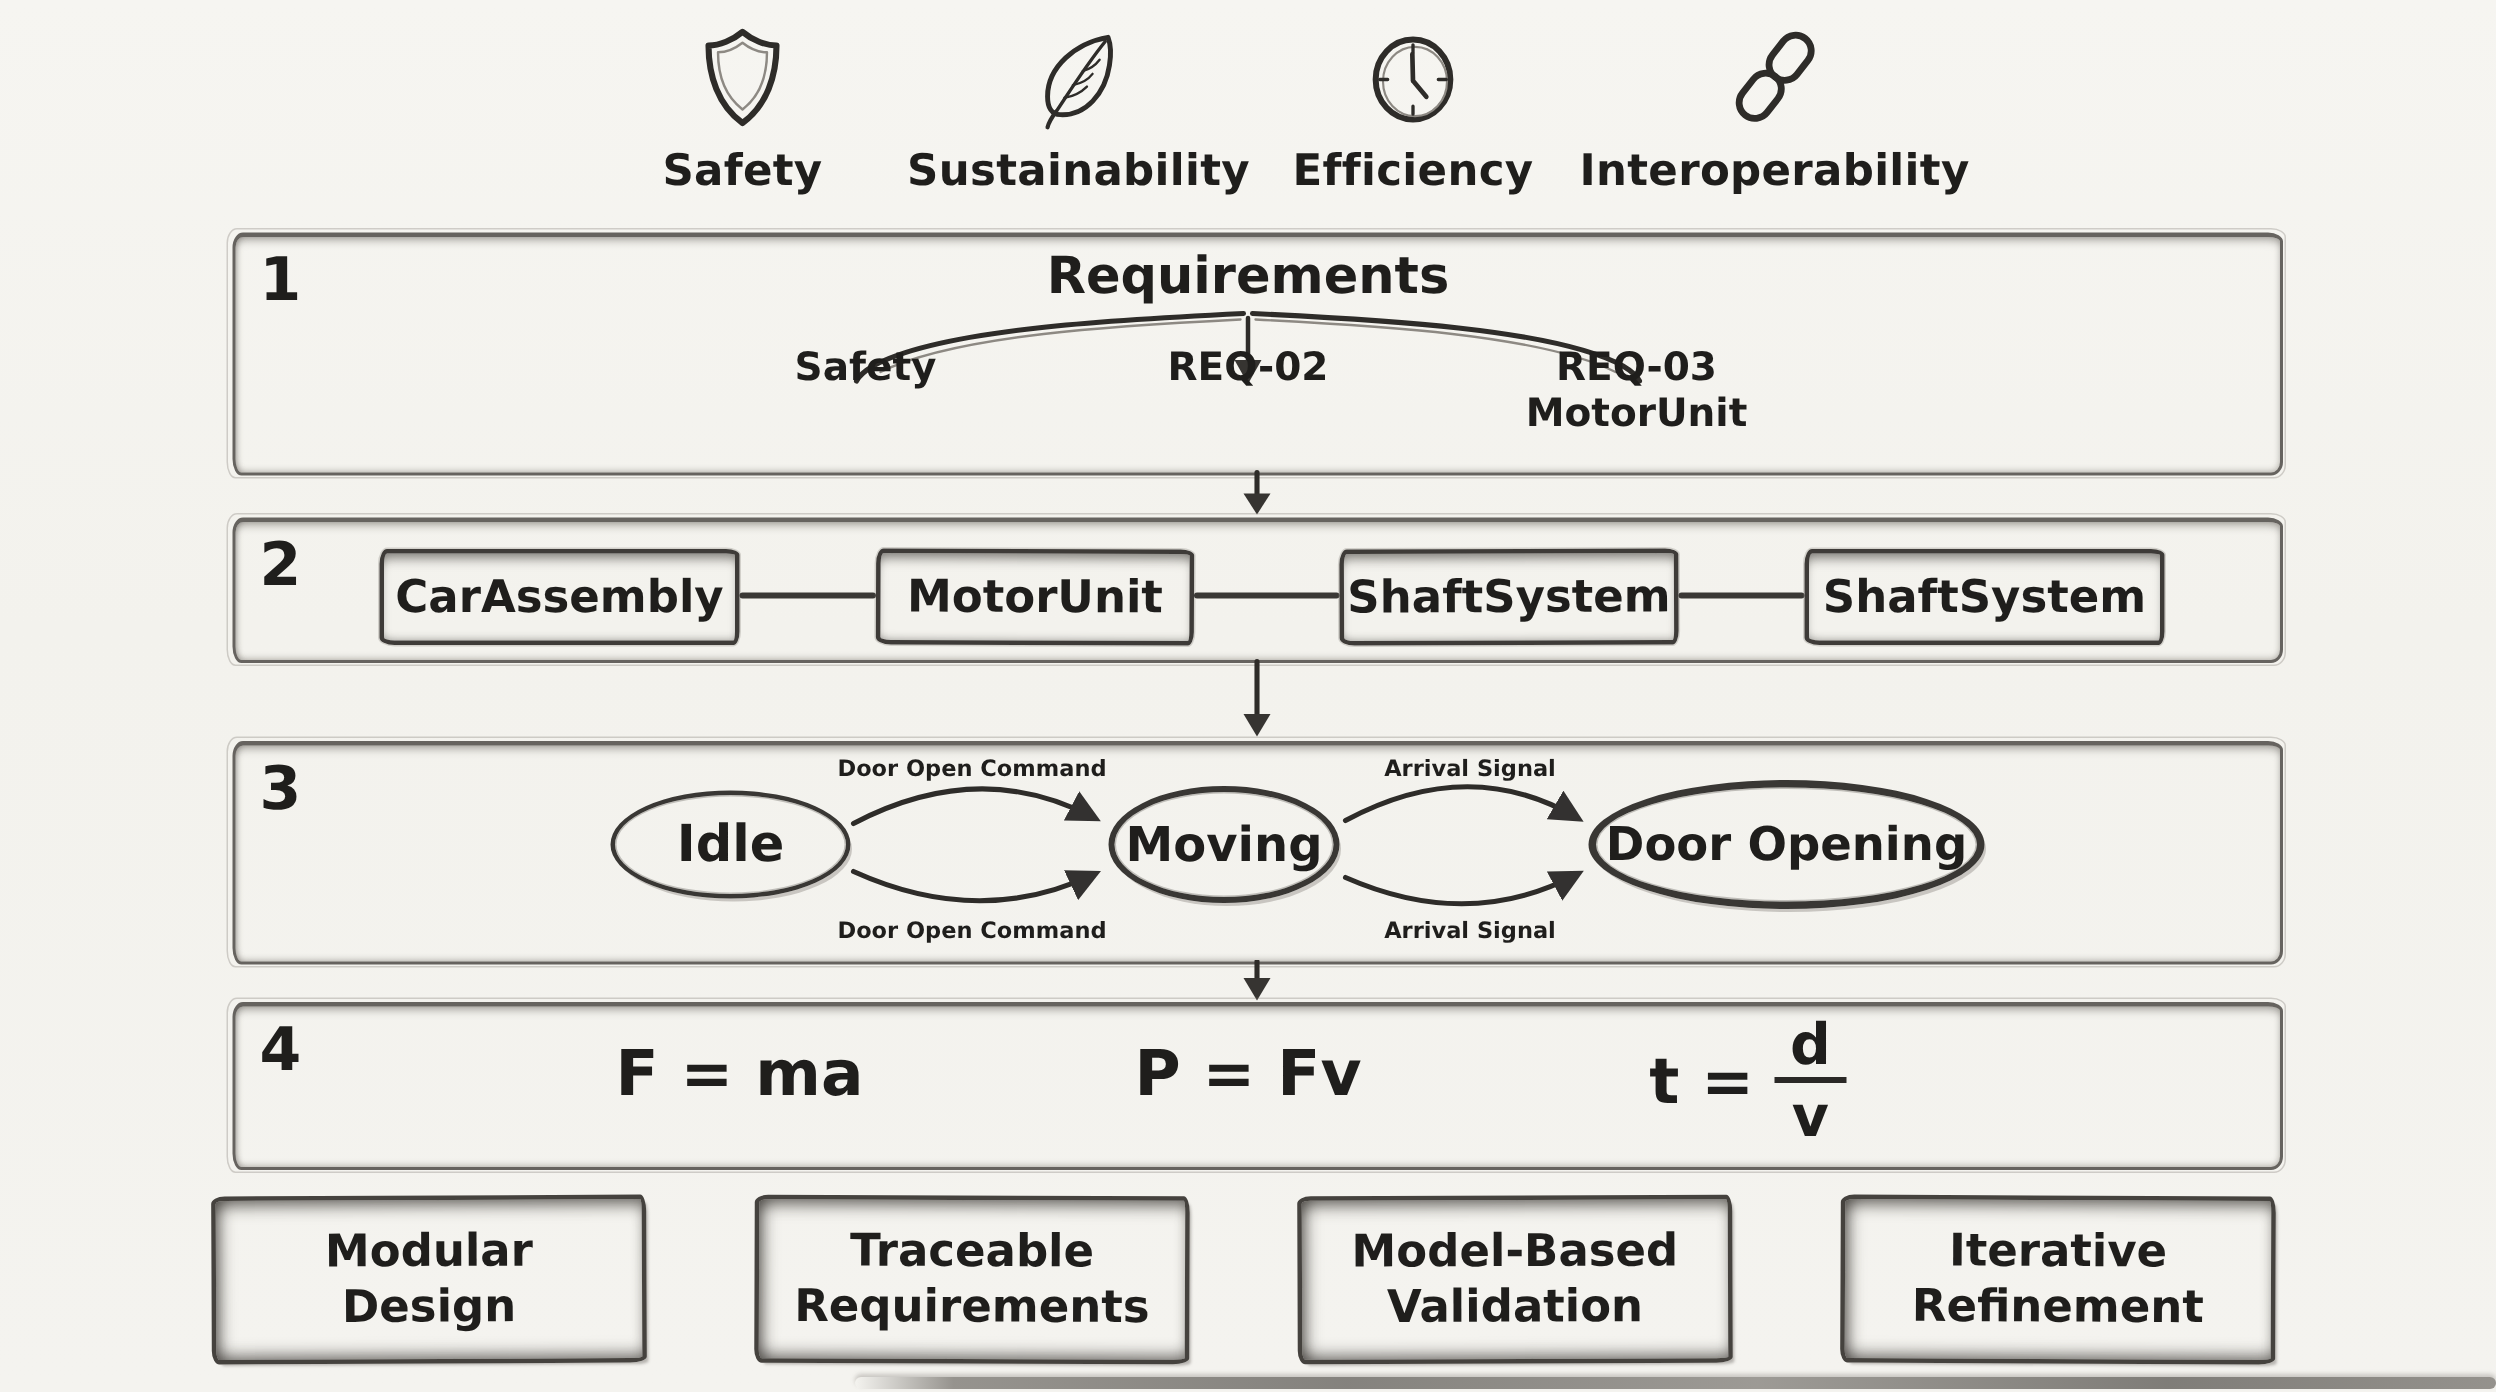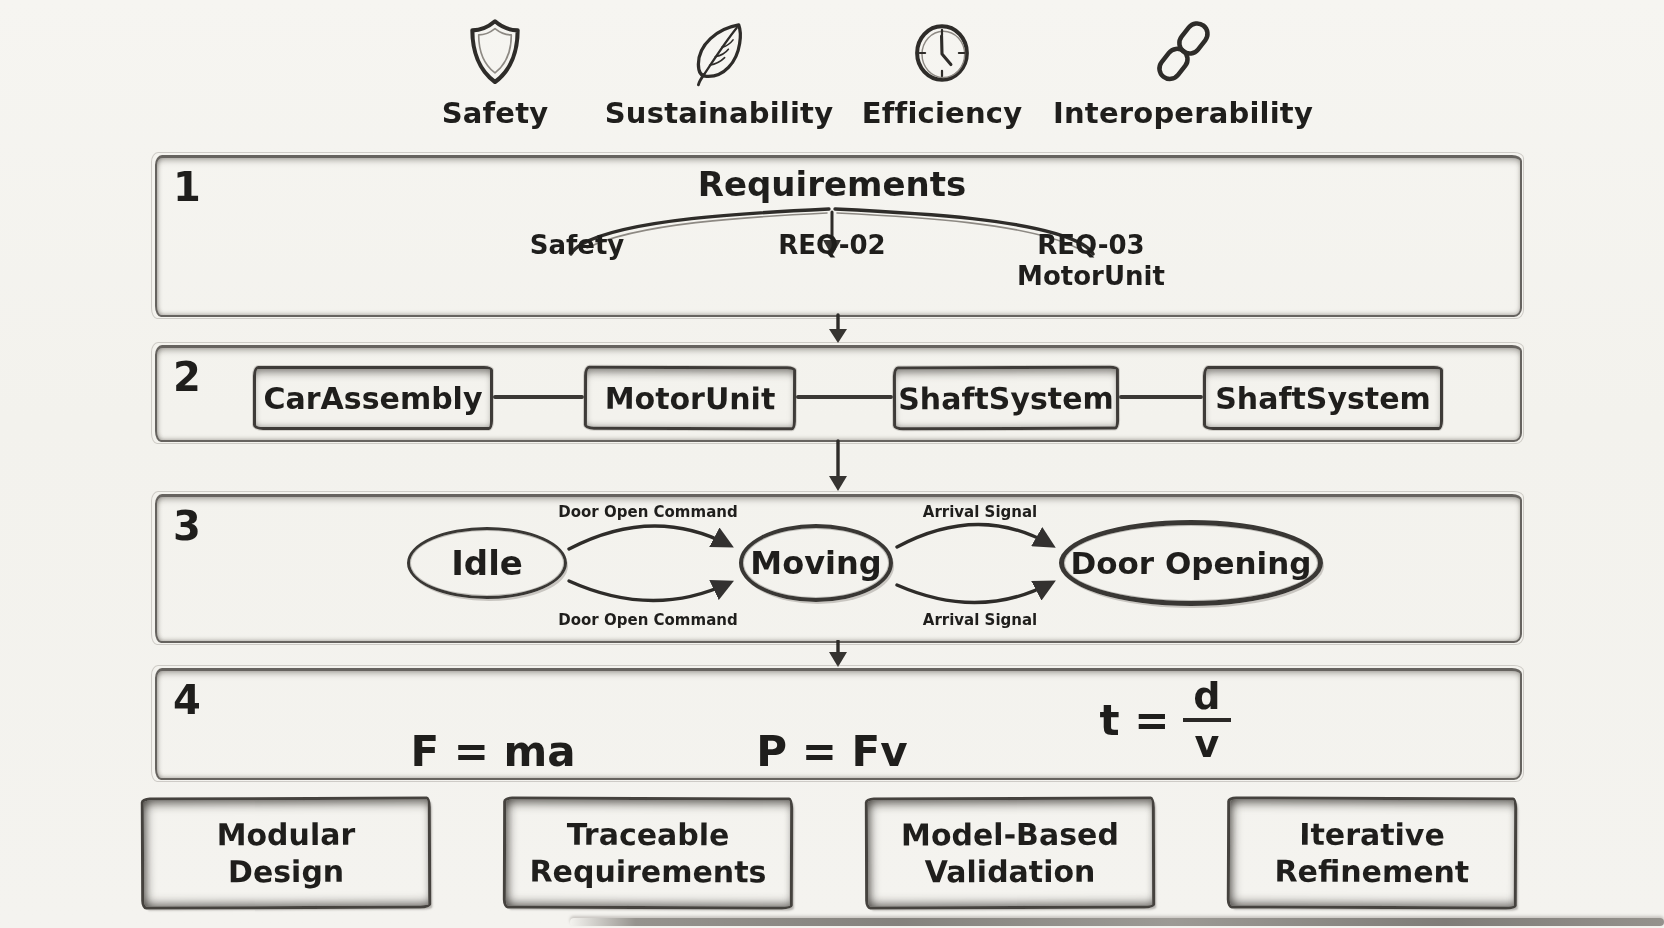--- a/index.html
+++ b/index.html
@@ -49,21 +49,21 @@
   .comp-connector{position:absolute;top:47px;height:4px;background:#3a3835;border-radius:2px;}
   
   .trans-label{position:absolute;width:290px;text-align:center;font-size:15px;font-weight:700;white-space:nowrap;}
   .state{
     position:absolute;box-sizing:border-box;border:4px solid #393734;border-radius:50%;
     display:flex;align-items:center;justify-content:center;font-weight:700;
     box-shadow:inset 0 0 0 1px rgba(95,91,85,.35),2px 3px 0 -1px rgba(120,115,109,.35);
   }
   .arcs{position:absolute;left:0;top:0;}
   
-  .formula{position:absolute;top:20px;width:240px;text-align:center;font-size:42px;font-weight:700;white-space:nowrap;margin-top:36px;}
+  .formula{position:absolute;top:20px;width:240px;text-align:center;font-size:42px;font-weight:700;white-space:nowrap;}
   .formula-frac{position:absolute;top:6px;width:190px;display:flex;align-items:center;justify-content:center;gap:14px;font-weight:700;}
   .frac-lhs{font-size:42px;}
   .frac{display:inline-block;text-align:center;line-height:1;}
   .frac-num{display:block;font-size:38px;padding:0 10px 3px;border-bottom:4px solid #2a2826;}
   .frac-den{display:block;font-size:38px;padding-top:3px;}
   
   .principle{
     position:absolute;top:797px;width:290px;height:112px;box-sizing:border-box;
     border:3px solid #45423e;
     border-radius:9px 4px 11px 5px / 5px 11px 4px 9px;

